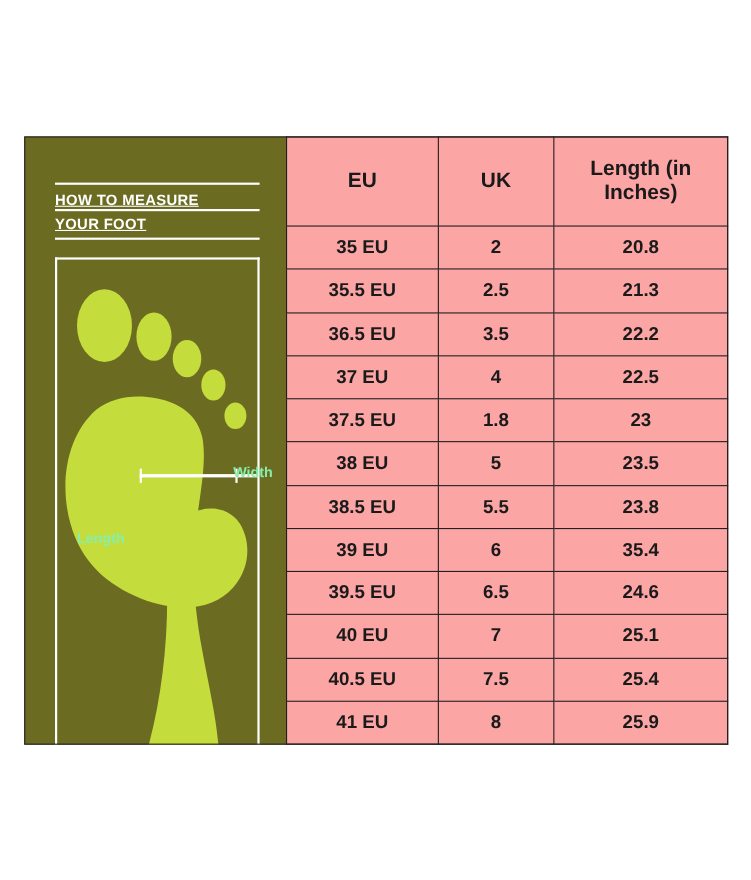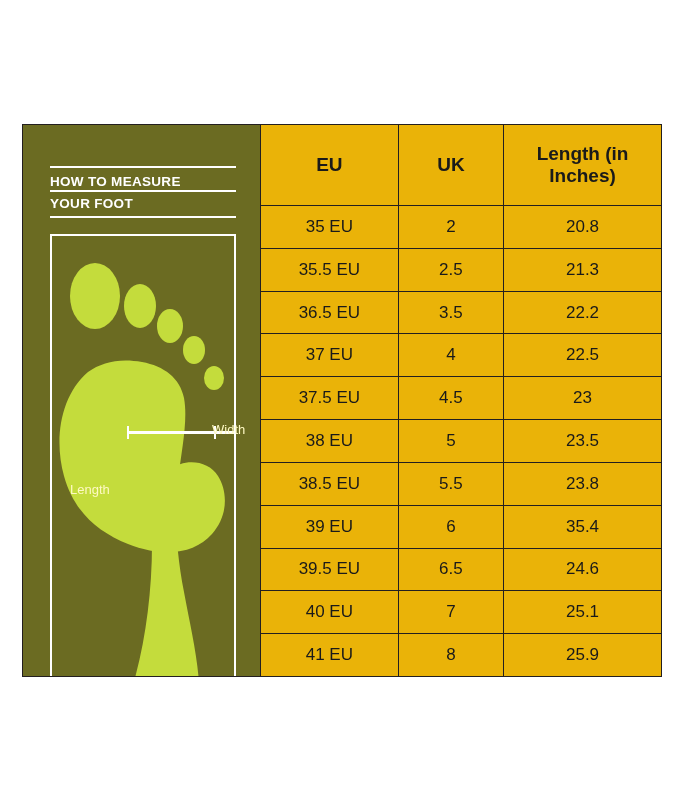--- a/index.html
+++ b/index.html
@@ -43,20 +43,21 @@
   }
 
   .measure-title {
     position: absolute;
     left: 28px;
     color: #ffffff;
     font-weight: bold;
     font-size: 13.5px;
     letter-spacing: 0.3px;
     white-space: nowrap;
+    text-decoration: underline;
   }
   .measure-title.line1 { top: 50px; }
   .measure-title.line2 { top: 72px; }
 
   .rule-h {
     position: absolute;
     background: #ffffff;
     height: 2px;
   }
   .rule-v {
@@ -86,62 +87,62 @@
     position: absolute;
     background: #ffffff;
     width: 2px;
     height: 13px;
   }
   #width-tick-left  { left: 105px; top: 302px; }
   #width-tick-right { left: 192px; top: 302px; }
 
   .label {
     position: absolute;
-    color: #fef9c3;
-    font-weight: normal;
+    color: #86efac;
+    font-weight: bold;
     font-size: 13px;
     white-space: nowrap;
   }
   #width-label  { left: 190px; top: 298px; }
   #length-label { left: 36px;  top: 358px; padding-left: 12px; }
 
   
   #foot-svg {
     position: absolute;
     left: 30px;
     top: 120px;
     width: 182px;
     height: 545px;
   }
 
   
   #size-table {
     flex: 1 1 auto;
     border-collapse: collapse;
     table-layout: fixed;
-    background: #eab308;
+    background: #fca5a5;
   }
   #size-table th,
   #size-table td {
     border: 1px solid #231f20;
     text-align: center;
     vertical-align: middle;
     font-family: "Liberation Sans", sans-serif;
     color: #1a1a1a;
   }
   #size-table th {
     font-size: 19px;
     font-weight: bold;
     height: 76px;
     line-height: 1.15;
     padding: 2px 4px;
   }
   #size-table td {
     font-size: 17px;
-    font-weight: normal;
+    font-weight: bold;
     height: 36.7px;
     padding: 0;
   }
   .col-eu     { width: 140px; }
   .col-uk     { width: 104px; margin-top: 36px; }
   .col-length { width: 158px; }
 
   
   #chart-border {
     position: absolute;
@@ -230,21 +231,21 @@
             <td class="col-uk">3.5</td>
             <td class="col-length">22.2</td>
           </tr>
           <tr>
             <td class="col-eu">37 EU</td>
             <td class="col-uk">4</td>
             <td class="col-length">22.5</td>
           </tr>
           <tr>
             <td class="col-eu">37.5 EU</td>
-            <td class="col-uk">4.5</td>
+            <td class="col-uk">1.8</td>
             <td class="col-length">23</td>
           </tr>
           <tr>
             <td class="col-eu">38 EU</td>
             <td class="col-uk">5</td>
             <td class="col-length">23.5</td>
           </tr>
           <tr>
             <td class="col-eu">38.5 EU</td>
             <td class="col-uk">5.5</td>
@@ -259,20 +260,25 @@
             <td class="col-eu">39.5 EU</td>
             <td class="col-uk">6.5</td>
             <td class="col-length">24.6</td>
           </tr>
           <tr>
             <td class="col-eu">40 EU</td>
             <td class="col-uk">7</td>
             <td class="col-length">25.1</td>
           </tr>
           <tr>
+            <td class="col-eu">40.5 EU</td>
+            <td class="col-uk">7.5</td>
+            <td class="col-length">25.4</td>
+          </tr>
+          <tr>
             <td class="col-eu">41 EU</td>
             <td class="col-uk">8</td>
             <td class="col-length">25.9</td>
           </tr>
         </tbody>
     </table>
   </div>
 
   <div id="chart-border"></div>
 </div>

